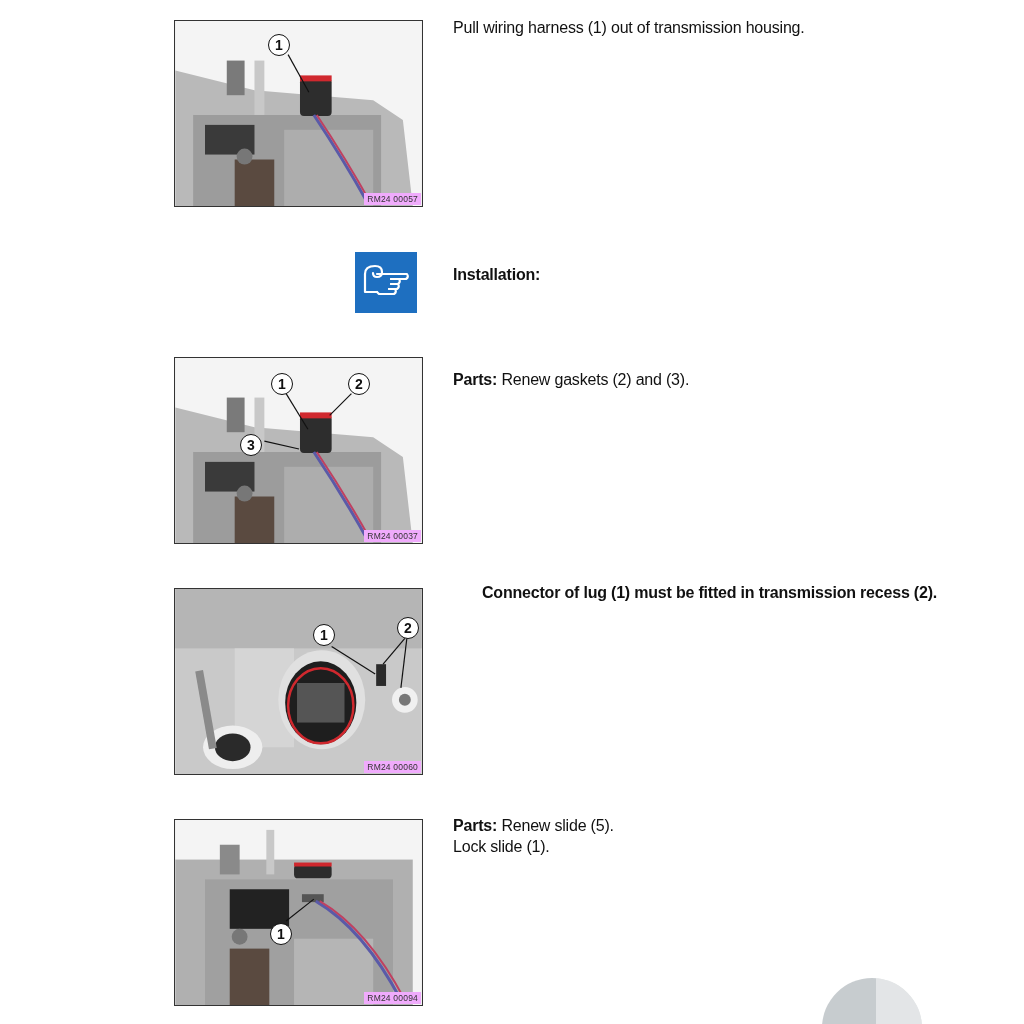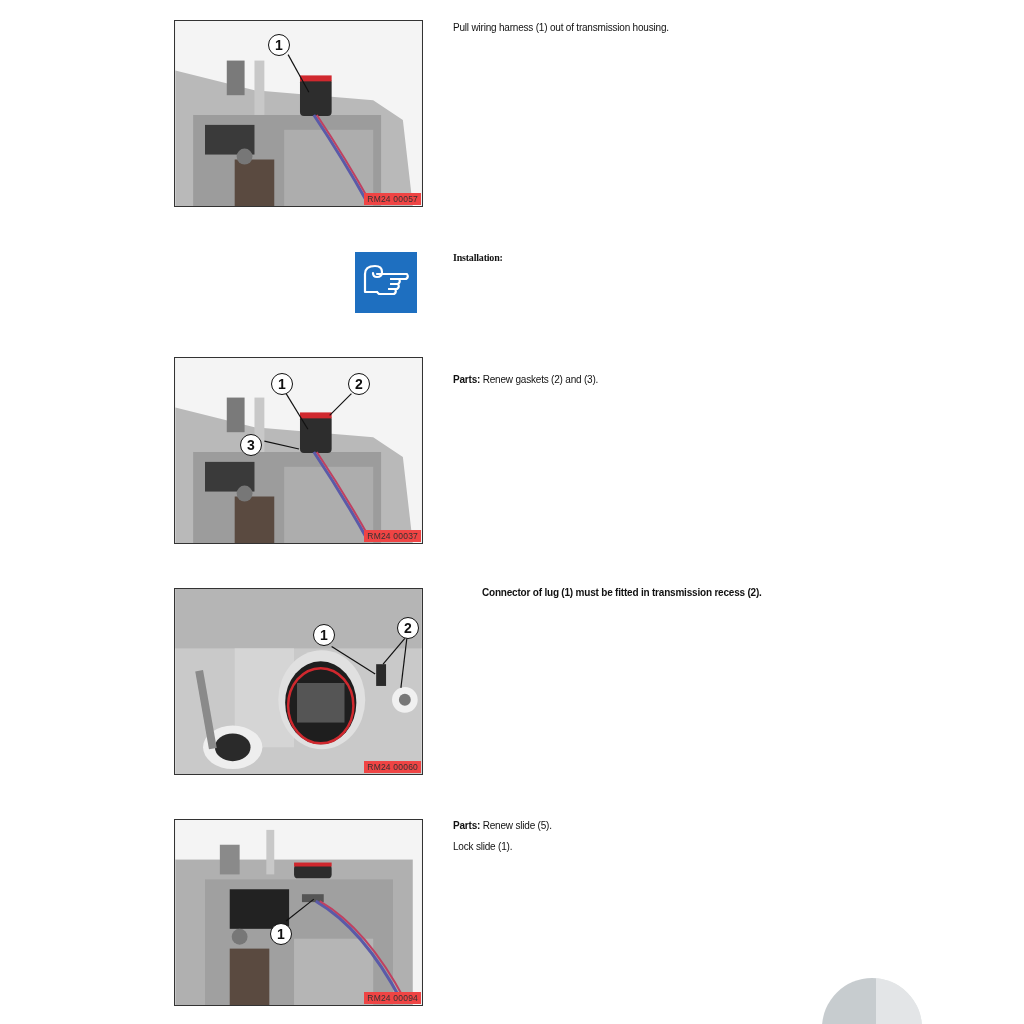--- a/index.html
+++ b/index.html
@@ -1,21 +1,21 @@
 <!DOCTYPE html>
 <html><head>
 <meta charset="utf-8">
 <style>
   html, body { margin:0; padding:0; background:#ffffff; }
   body { width:1024px; height:1024px; position:relative; overflow:hidden; font-family:"Liberation Sans", sans-serif; color:#111; }
   .fig { position:absolute; left:174px; width:249px; height:187px; border:1.5px solid #333; box-sizing:border-box; overflow:hidden; background:#e9e9e9; }
   .fig svg.photo { position:absolute; left:0; top:0; width:100%; height:100%; }
-  .fig .ref { position:absolute; right:1px; bottom:1px; background:#ef4444; font-size:8.5px; color:#333; padding:1px 3px; letter-spacing:0.2px; }
+  .fig .ref { position:absolute; right:1px; bottom:1px; background:#f0abfc; font-size:8.5px; color:#333; padding:1px 3px; letter-spacing:0.2px; }
   .callout { position:absolute; width:22px; height:22px; border:1.8px solid #111; border-radius:50%; background:#fff; box-sizing:border-box; font-size:14px; font-weight:bold; display:flex; align-items:center; justify-content:center; line-height:1; }
-  .text { position:absolute; left:453px; font-size:10px; line-height:21px; letter-spacing:-0.2px; }
+  .text { position:absolute; left:453px; font-size:16px; line-height:21px; letter-spacing:-0.2px; }
   .text b { font-weight:bold; }
   .indent { padding-left:29px;font-weight:bold; }
   .note-icon { position:absolute; left:355px; top:252px; width:62px; height:61px; background:#1e6fc0; }
   .logo { position:absolute; left:822px; top:978px; width:100px; height:100px; border-radius:50%; background:#9aa3a9; opacity:0.55; overflow:hidden; }
   .logo::after { content:""; position:absolute; left:54px; top:0; width:50px; height:100px; background:#fff; opacity:0.5; }
 </style>
 </head>
 <body>
 
 <div class="fig" style="top:20px;">
@@ -47,21 +47,21 @@
     <g fill="none" stroke="#fff" stroke-width="2.2" stroke-linejoin="round" stroke-linecap="round">
       <path d="M10 22 Q10 14 20 14 Q27 14 27 20 Q27 25 22 25 Q18 25 18 21"></path>
       <path d="M10 22 L10 40 L22 40"></path>
       <path d="M22 22 L52 22 Q54 25 51 27 L36 27"></path>
       <path d="M36 27 L44 27 Q46 30 43 32 L36 32"></path>
       <path d="M36 32 L43 32 Q45 35 42 37 L34 37"></path>
       <path d="M34 37 L40 37 Q42 40 39 42 L24 42 L22 40"></path>
     </g>
   </svg>
 </div>
-<div class="text" style="top:247px;font-family:Liberation Serif, serif;"><b>Installation:</b></div>
+<div class="text" style="top:264px;"><b>Installation:</b></div>
 
 <div class="fig" style="top:357px;">
   <svg class="photo" viewBox="0 0 249 187">
     <rect width="249" height="187" fill="#f4f4f4"></rect>
     <polygon points="0,50 80,70 200,80 230,100 240,187 0,187" fill="#b9b9b9"></polygon>
     <rect x="18" y="95" width="190" height="92" fill="#9c9c9c"></rect>
     <rect x="30" y="105" width="50" height="30" fill="#3a3a3a"></rect>
     <rect x="60" y="140" width="40" height="47" fill="#5a4a40"></rect>
     <rect x="110" y="110" width="90" height="77" fill="#adadad"></rect>
     <rect x="80" y="40" width="10" height="55" fill="#c8c8c8"></rect>

